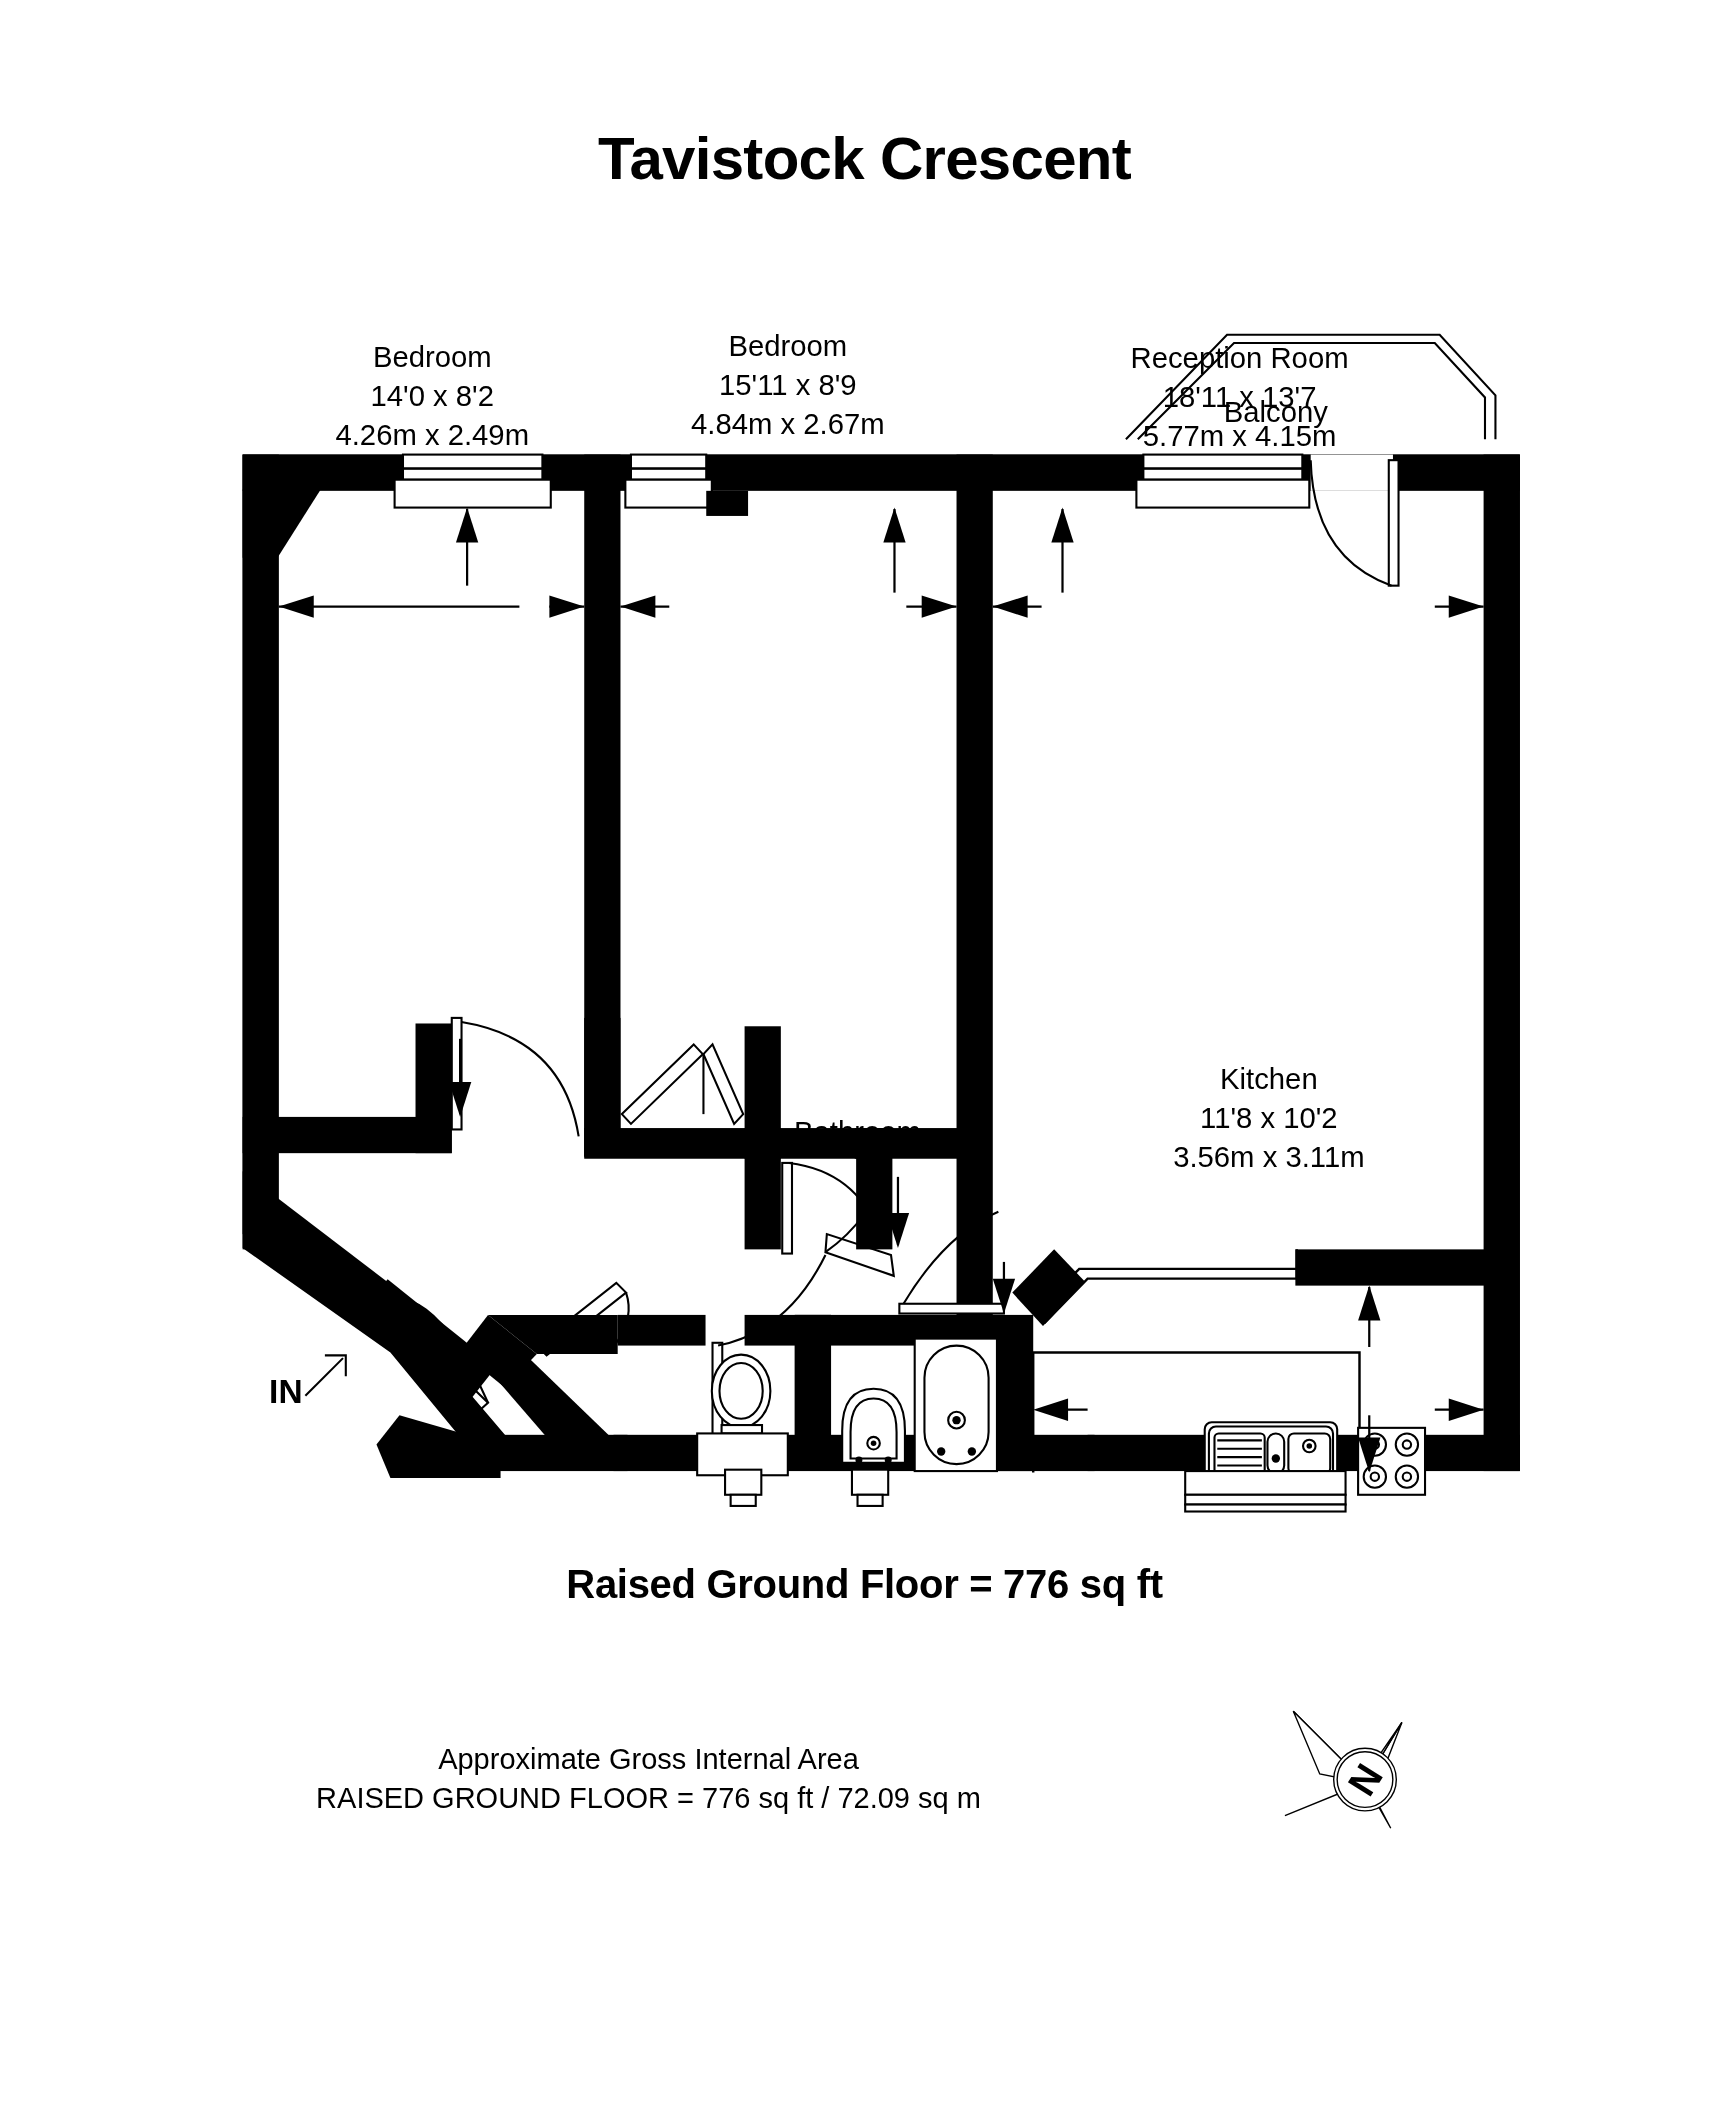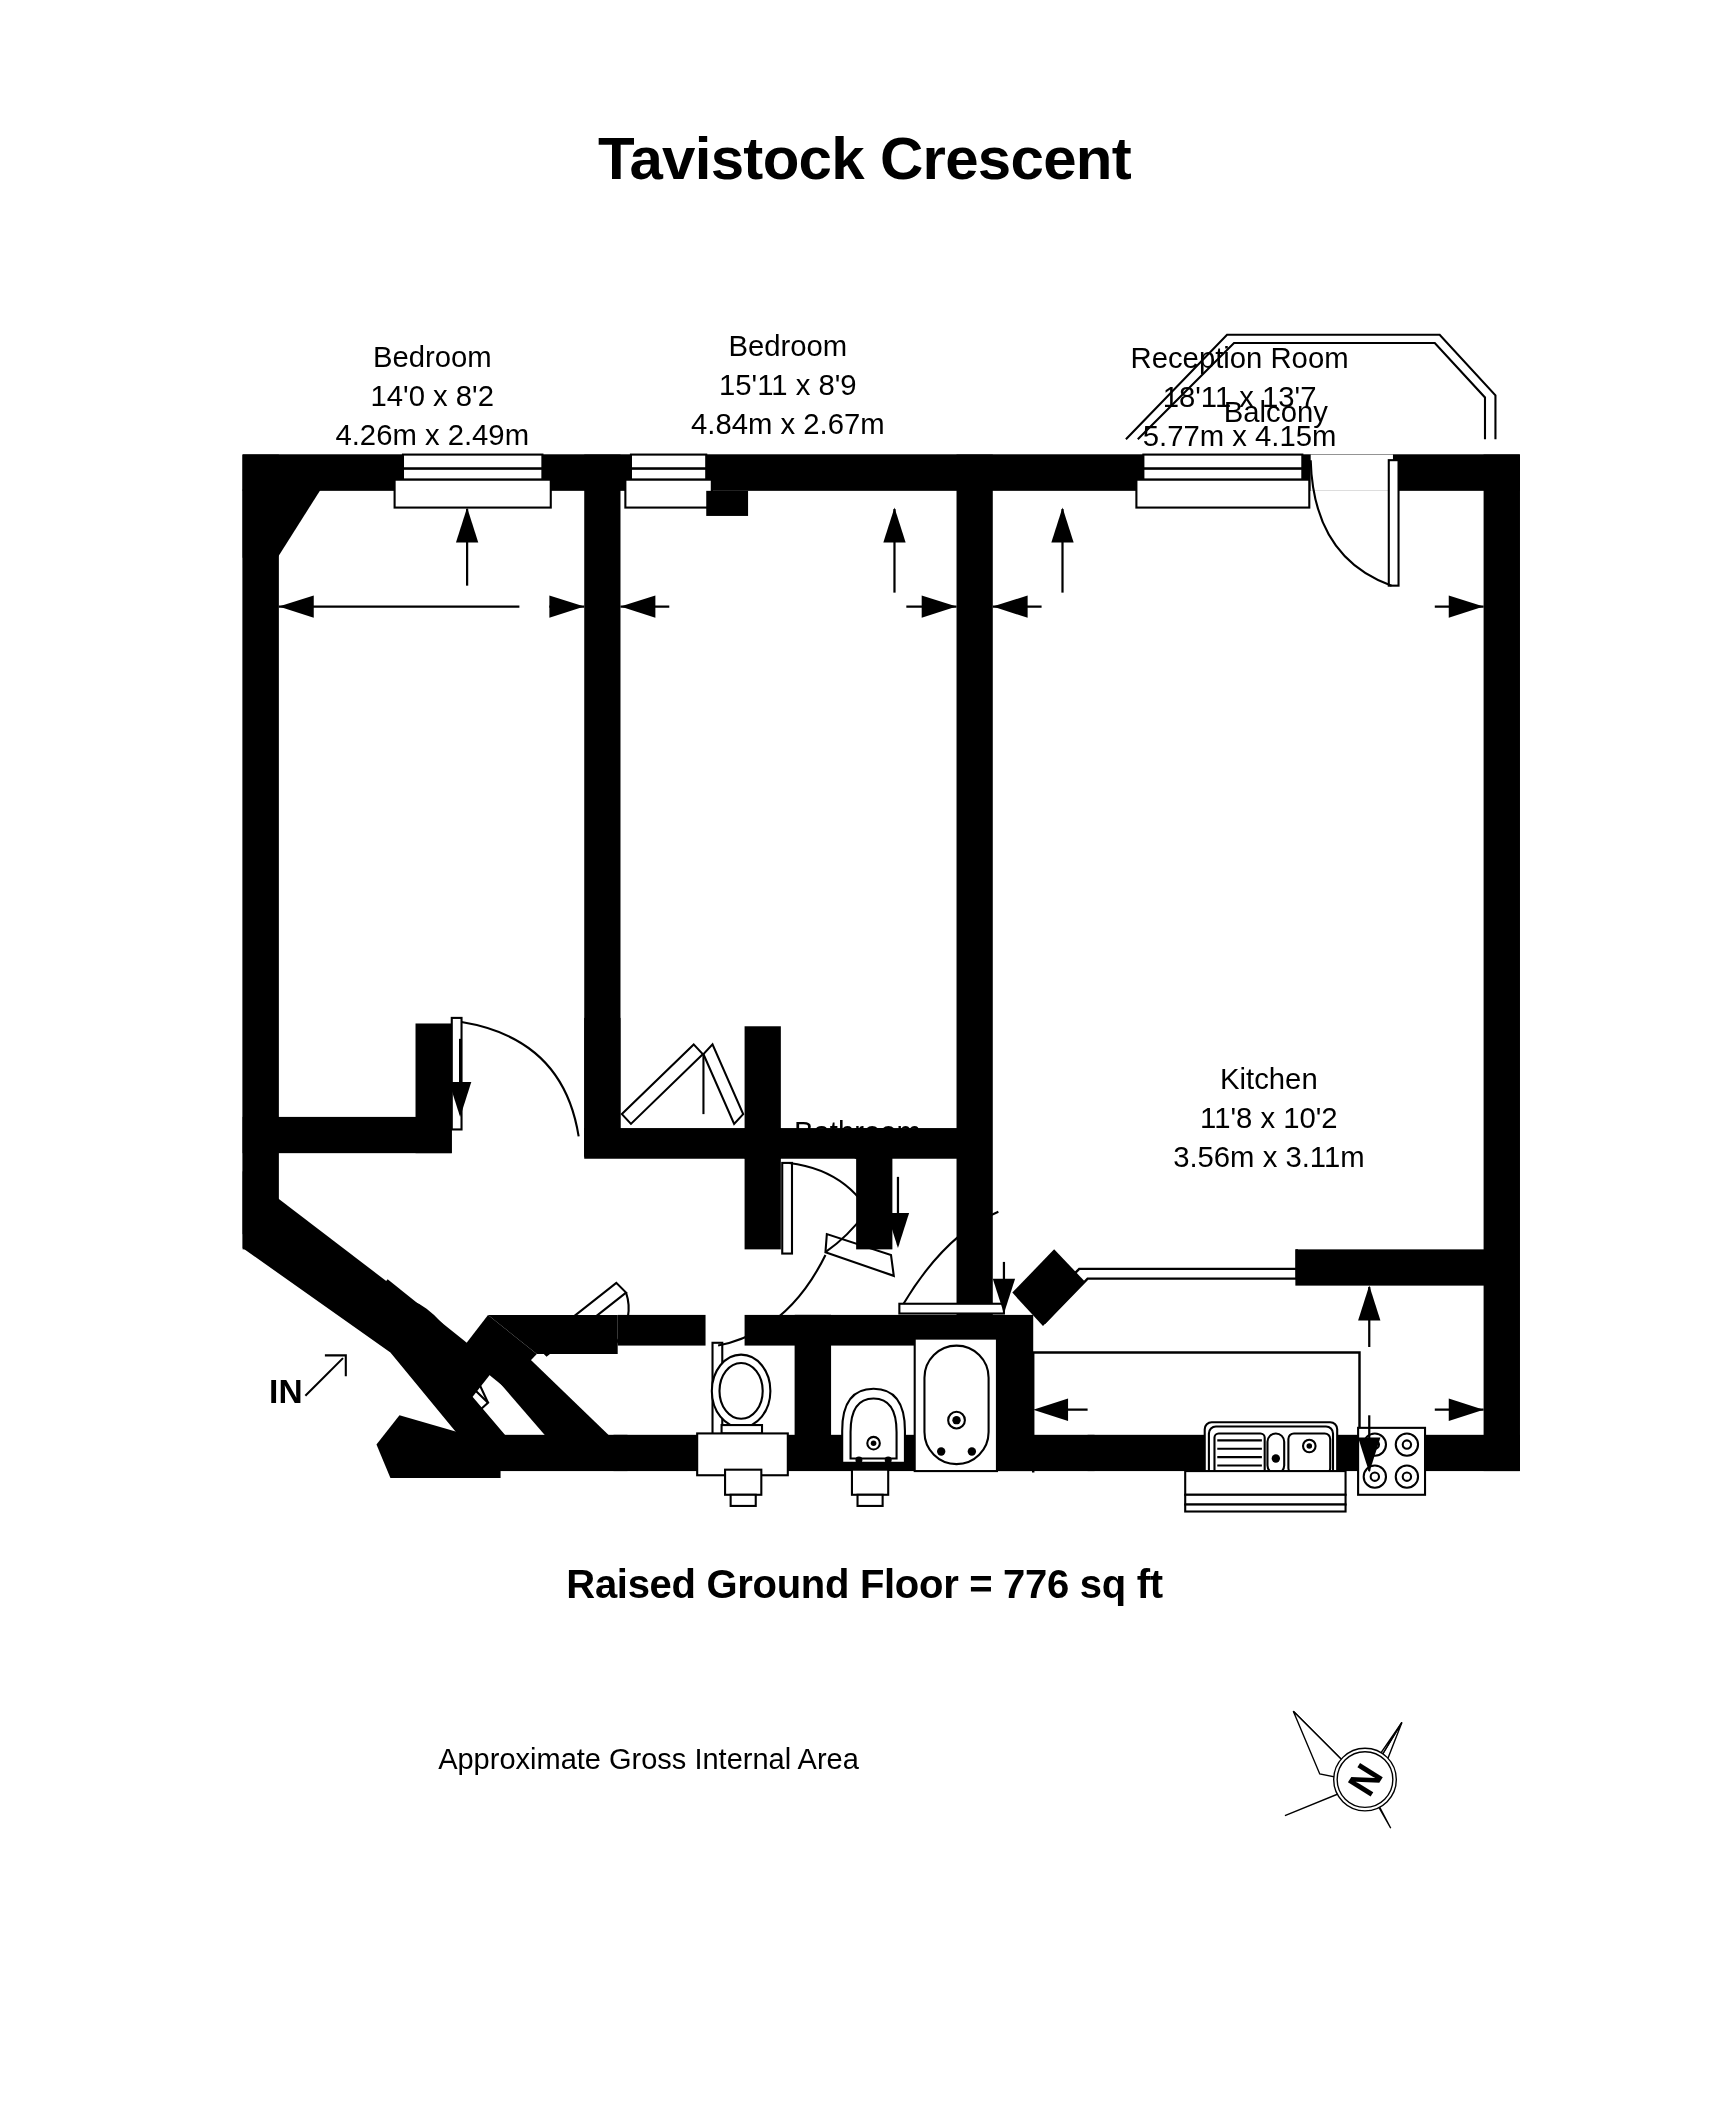--- a/index.html
+++ b/index.html
@@ -455,20 +455,21 @@
         <path class="thinline" d="M 466 1614 L 496 1614 L 496 1644"></path>
       </g>
 
     </svg>
   </div>
 
   <div class="floor-total">Raised Ground Floor = 776 sq ft</div>
 
   <div class="area-block">
     <div>Approximate Gross Internal Area</div>
+    <div>RAISED GROUND FLOOR = 776 sq ft / 72.09 sq m</div>
   </div>
 
   <div class="compass">
     <svg width="174" height="174" viewBox="0 0 250 250" xmlns="http://www.w3.org/2000/svg">
 
       <polygon points="125,125 22,22 92,110" fill="#ffffff" stroke="#000000" stroke-width="2"></polygon>
       <polygon points="125,125 178,38 150,110" fill="#ffffff" stroke="#000000" stroke-width="2"></polygon>
       <polygon points="125,125 162,190 140,148" fill="#ffffff" stroke="#000000" stroke-width="2"></polygon>
       <polygon points="125,125 10,172 88,140" fill="#000000" stroke="#000000" stroke-width="2"></polygon>
       <polygon points="125,125 22,22 60,112" fill="#ffffff" stroke="#000000" stroke-width="2"></polygon>

